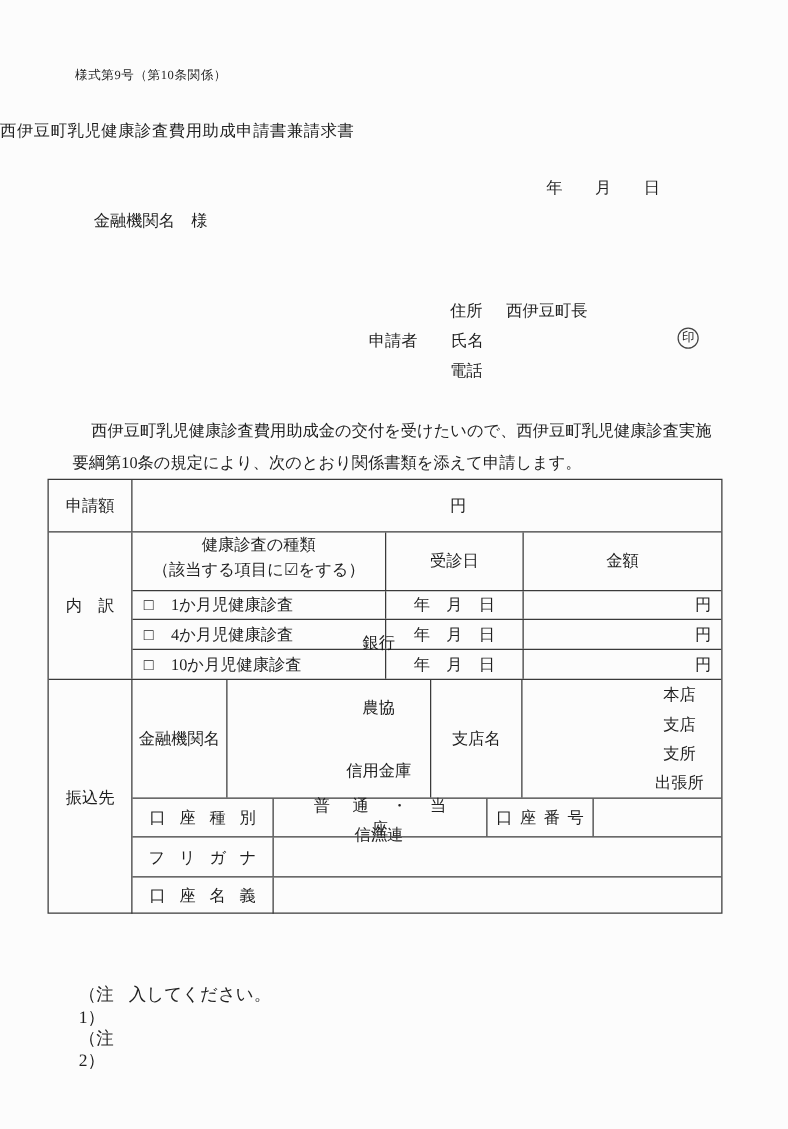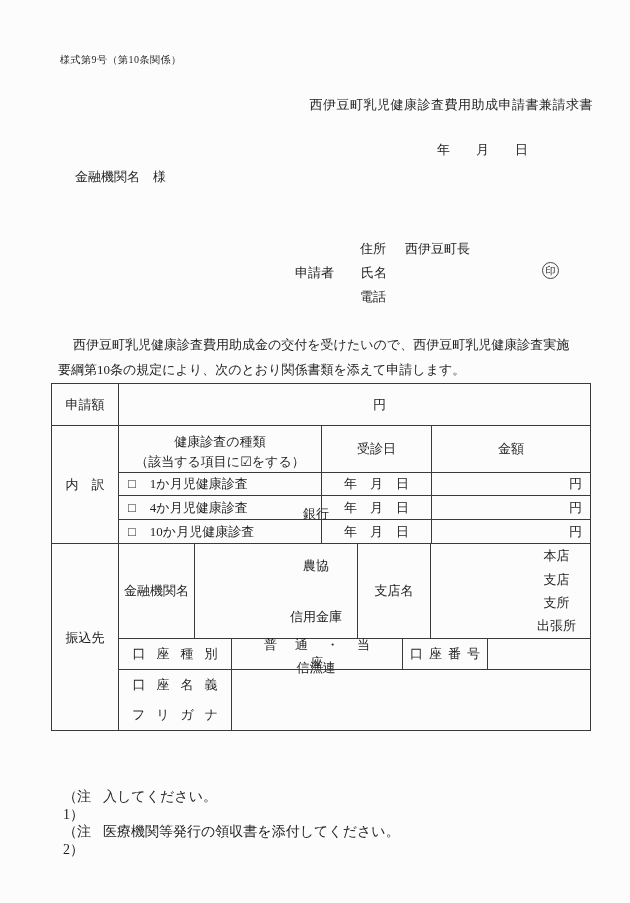--- a/index.html
+++ b/index.html
@@ -9,21 +9,21 @@
     background:#fcfcfc;
     color:#1f1f1f;
     font-family:"Liberation Serif","DejaVu Serif",serif;
     font-size:13px;
     overflow:hidden;
   }
   .abs { position:absolute; }
 
   
   .form-number { left:60px; top:53px; font-size:10px; letter-spacing:0.5px; }
-  .doc-title   { left:0; right:37px; top:96px; text-align:right; font-size:13px; letter-spacing:0.5px; }
+  .doc-title   { left:0; right:37px; top:96px; text-align:left; font-size:13px; letter-spacing:0.5px; }
   .date-line   { left:437px; top:141px; }
   .addressee   { left:75px; top:168px; }
 
   
   .app-line1 { left:360px; top:240px; }
   .app-line1 .val { margin-left:19px; }
   .app-line2 { left:295px; top:264px; }
   .app-line2 .name-label { margin-left:27px; }
   .seal {
     position:absolute; left:542px; top:262px;
@@ -32,40 +32,40 @@
     font-size:10px; line-height:1;
   }
   .app-line3 { left:360px; top:288px; }
 
   
   .paragraph { left:58px; top:332px; line-height:25px; }
   .paragraph .indent { text-indent:15px; }
 
   
   .tbl {
-    left:51px; top:383px; width:540px; height:348px;
+    left:38px; top:383px; width:540px; height:348px;
     border:1px solid #3a3a3a;
     font-size:13px;
   }
   .trow  { display:flex; width:100%; }
   .bb    { border-bottom:1px solid #3a3a3a; }
   .br    { border-right:1px solid #3a3a3a; }
   .cell  { display:flex; align-items:center; }
   .cc    { justify-content:center; text-align:center; }
   .label-col { width:67px; flex:none; display:flex; align-items:center; justify-content:center; }
   .group { display:flex; }
   .group-body { flex:1; display:flex; flex-direction:column; }
   .flex1 { flex:1; }
 
   .r-amount { height:42px; }
   .amount-unit-cell { padding-left:50px; }
 
   .g-breakdown { height:118px; }
   .r-typehead { height:47px; }
-  .typehead-cell { flex-direction:column; justify-content:flex-end; line-height:20px; }
+  .typehead-cell { flex-direction:column; justify-content:flex-start; line-height:20px; }
   .w-type { width:203px; flex:none; }
   .w-date { width:110px; flex:none; }
   .r-check { height:24px; }
   .r-check:last-child { height:23px; }
   .check-cell { padding-left:9px; }
   .check-cell .box { margin-right:14px; }
   .unit-cell { justify-content:flex-end; padding-right:8px; }
 
   .g-transfer { height:187px; }
   .r-bank { height:95px; }
@@ -199,40 +199,39 @@
           </div>
         <div class="cell cc w-accttype br">
             <span class="ls-accttype">普通・当座</span>
           </div>
         <div class="cell cc w-acctnum br">
             <span class="ls-acctnum">口座番号</span>
           </div>
         <div class="cell flex1"></div>
       </div>
 
+      <div class="trow r-furi bb">
+        <div class="cell cc w-acctlabel br">
+            <span class="ls-label">フリガナ</span>
+          </div>
+        <div class="cell flex1"></div>
+      </div>
+
       <div class="trow r-holder">
         <div class="cell cc w-acctlabel br">
             <span class="ls-label">口座名義</span>
-          </div>
-        <div class="cell flex1"></div>
-      </div>
-
-      <div class="trow r-furi bb">
-        <div class="cell cc w-acctlabel br">
-            <span class="ls-label">フリガナ</span>
           </div>
         <div class="cell flex1"></div>
       </div>
 
     </div>
   </div>
 </div>
 
 <div class="abs note note1">
   <div class="note-label">（注1）</div>
   <div>
     <div>入してください。</div>
   </div>
 </div>
 <div class="abs note note2">
   <div class="note-label">（注2）</div>
-  <div>医療機関等発行の領収書を添付してください。</div>
 </div>
 
 </body></html>

